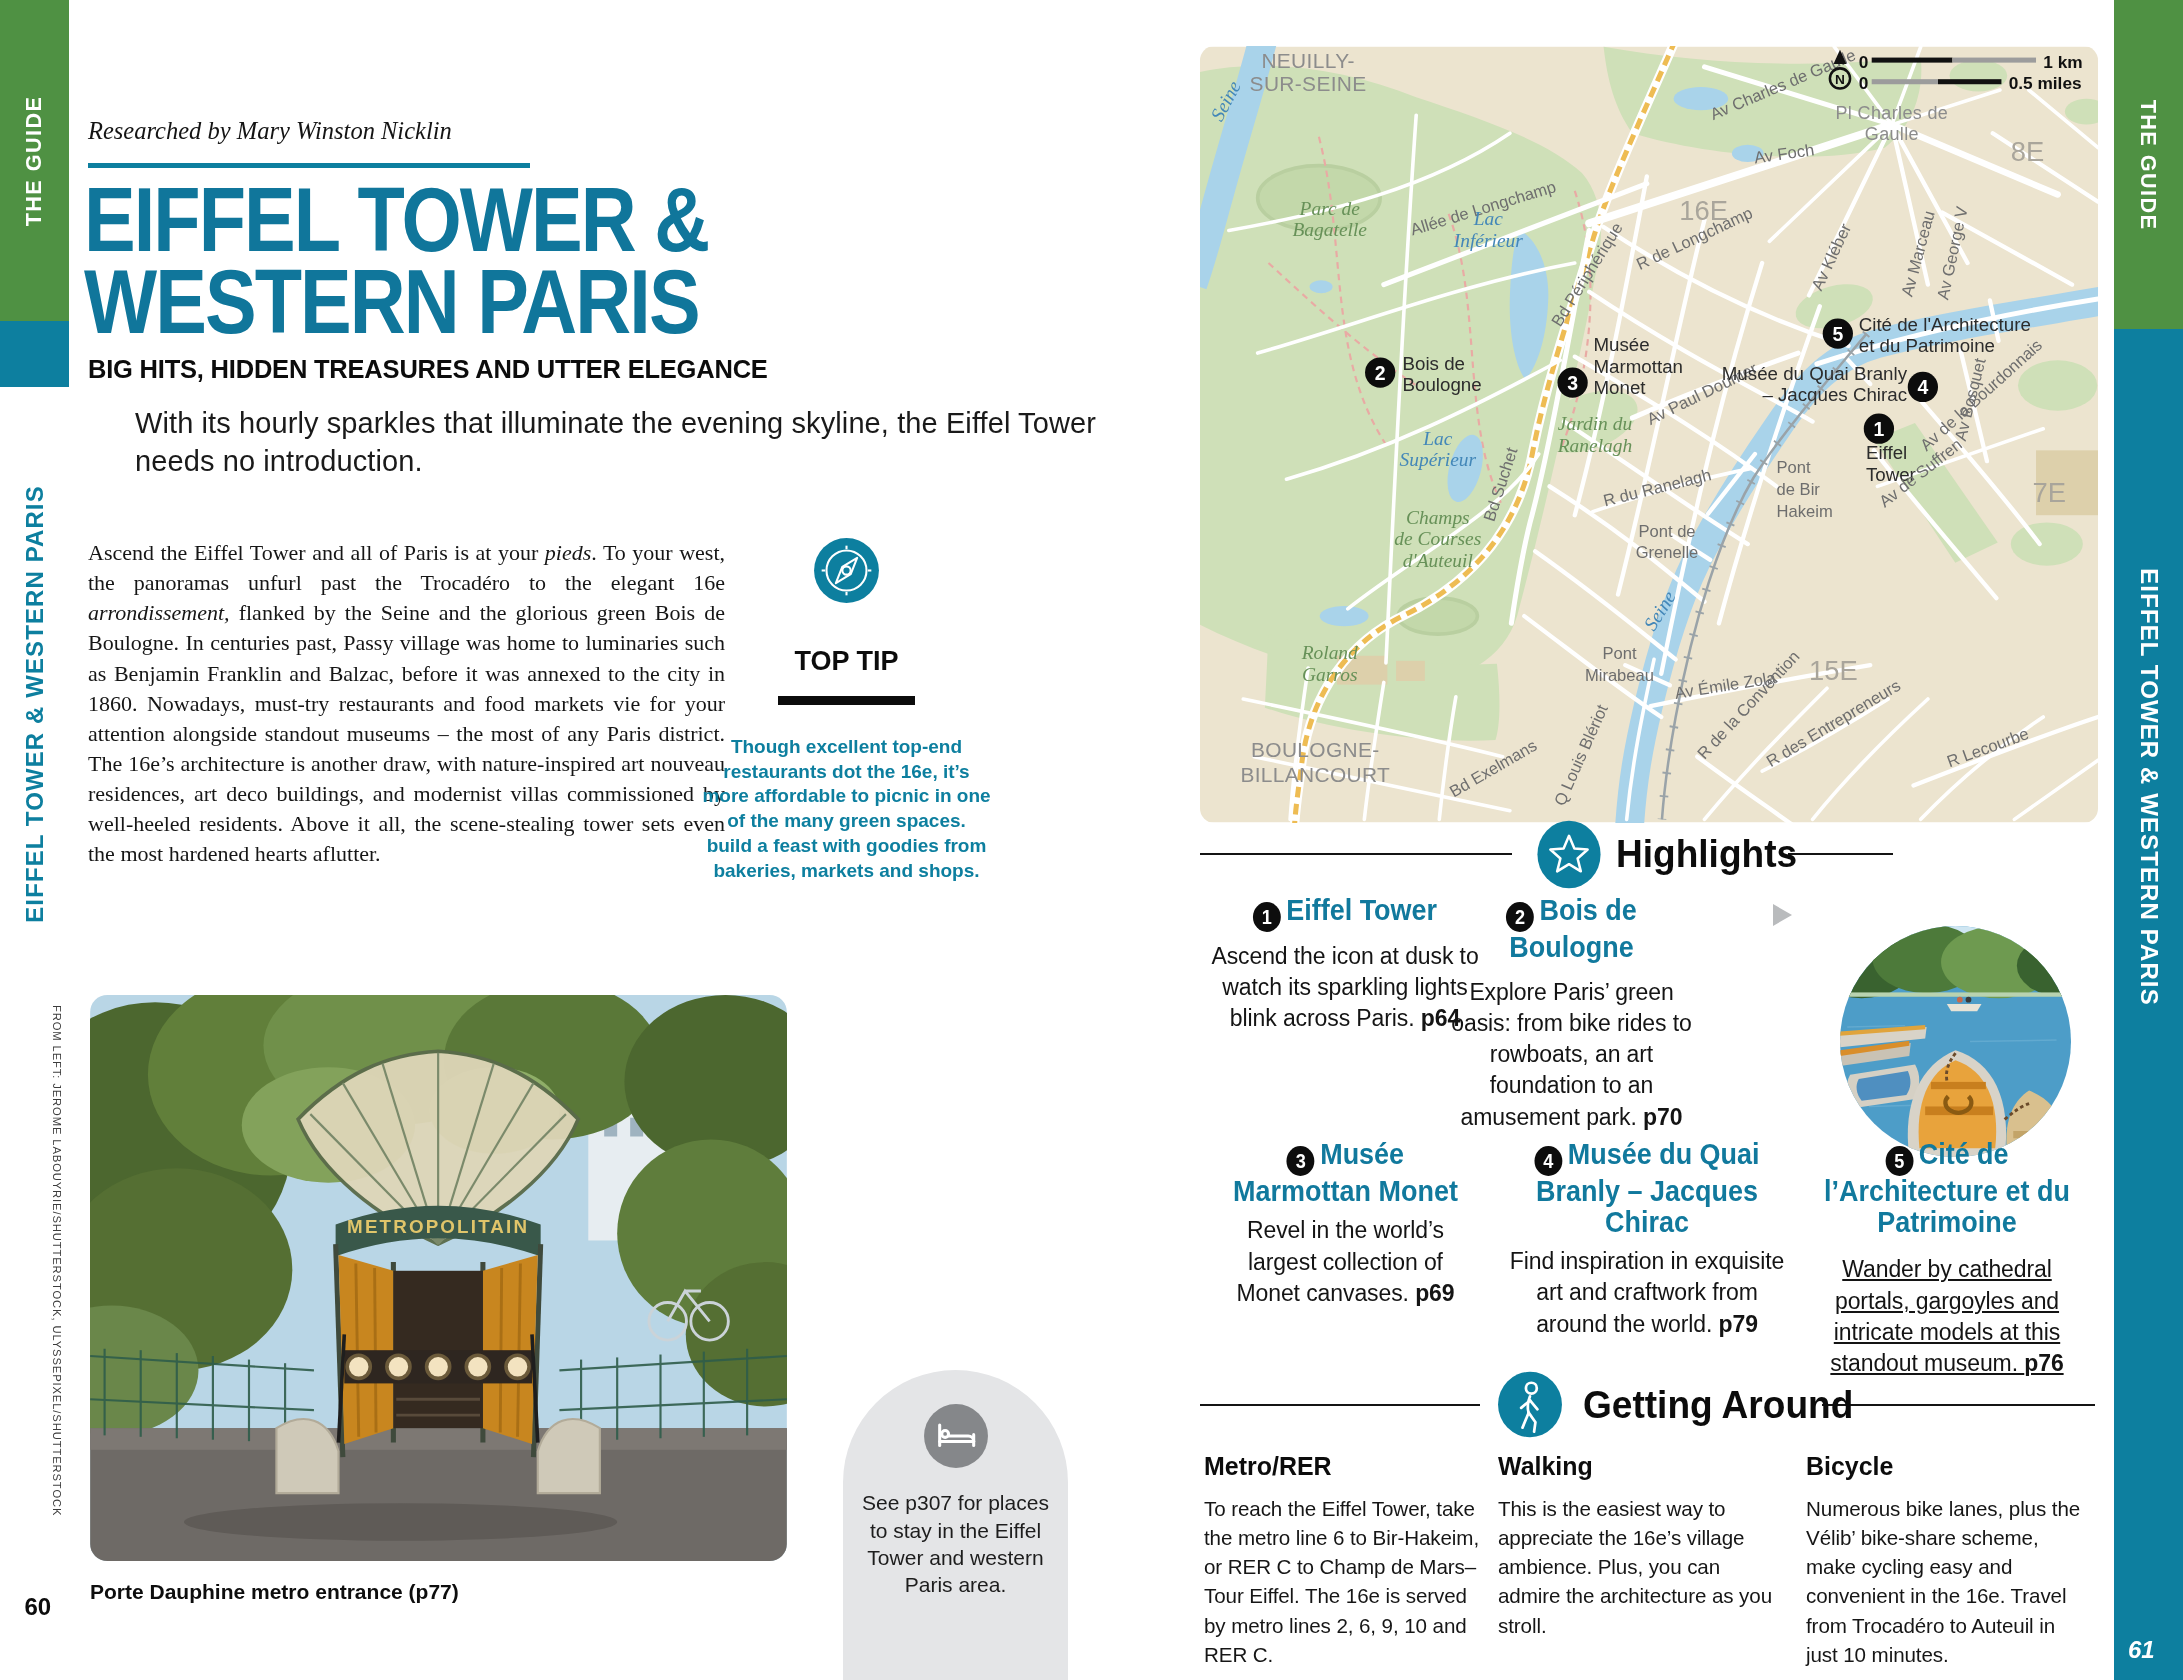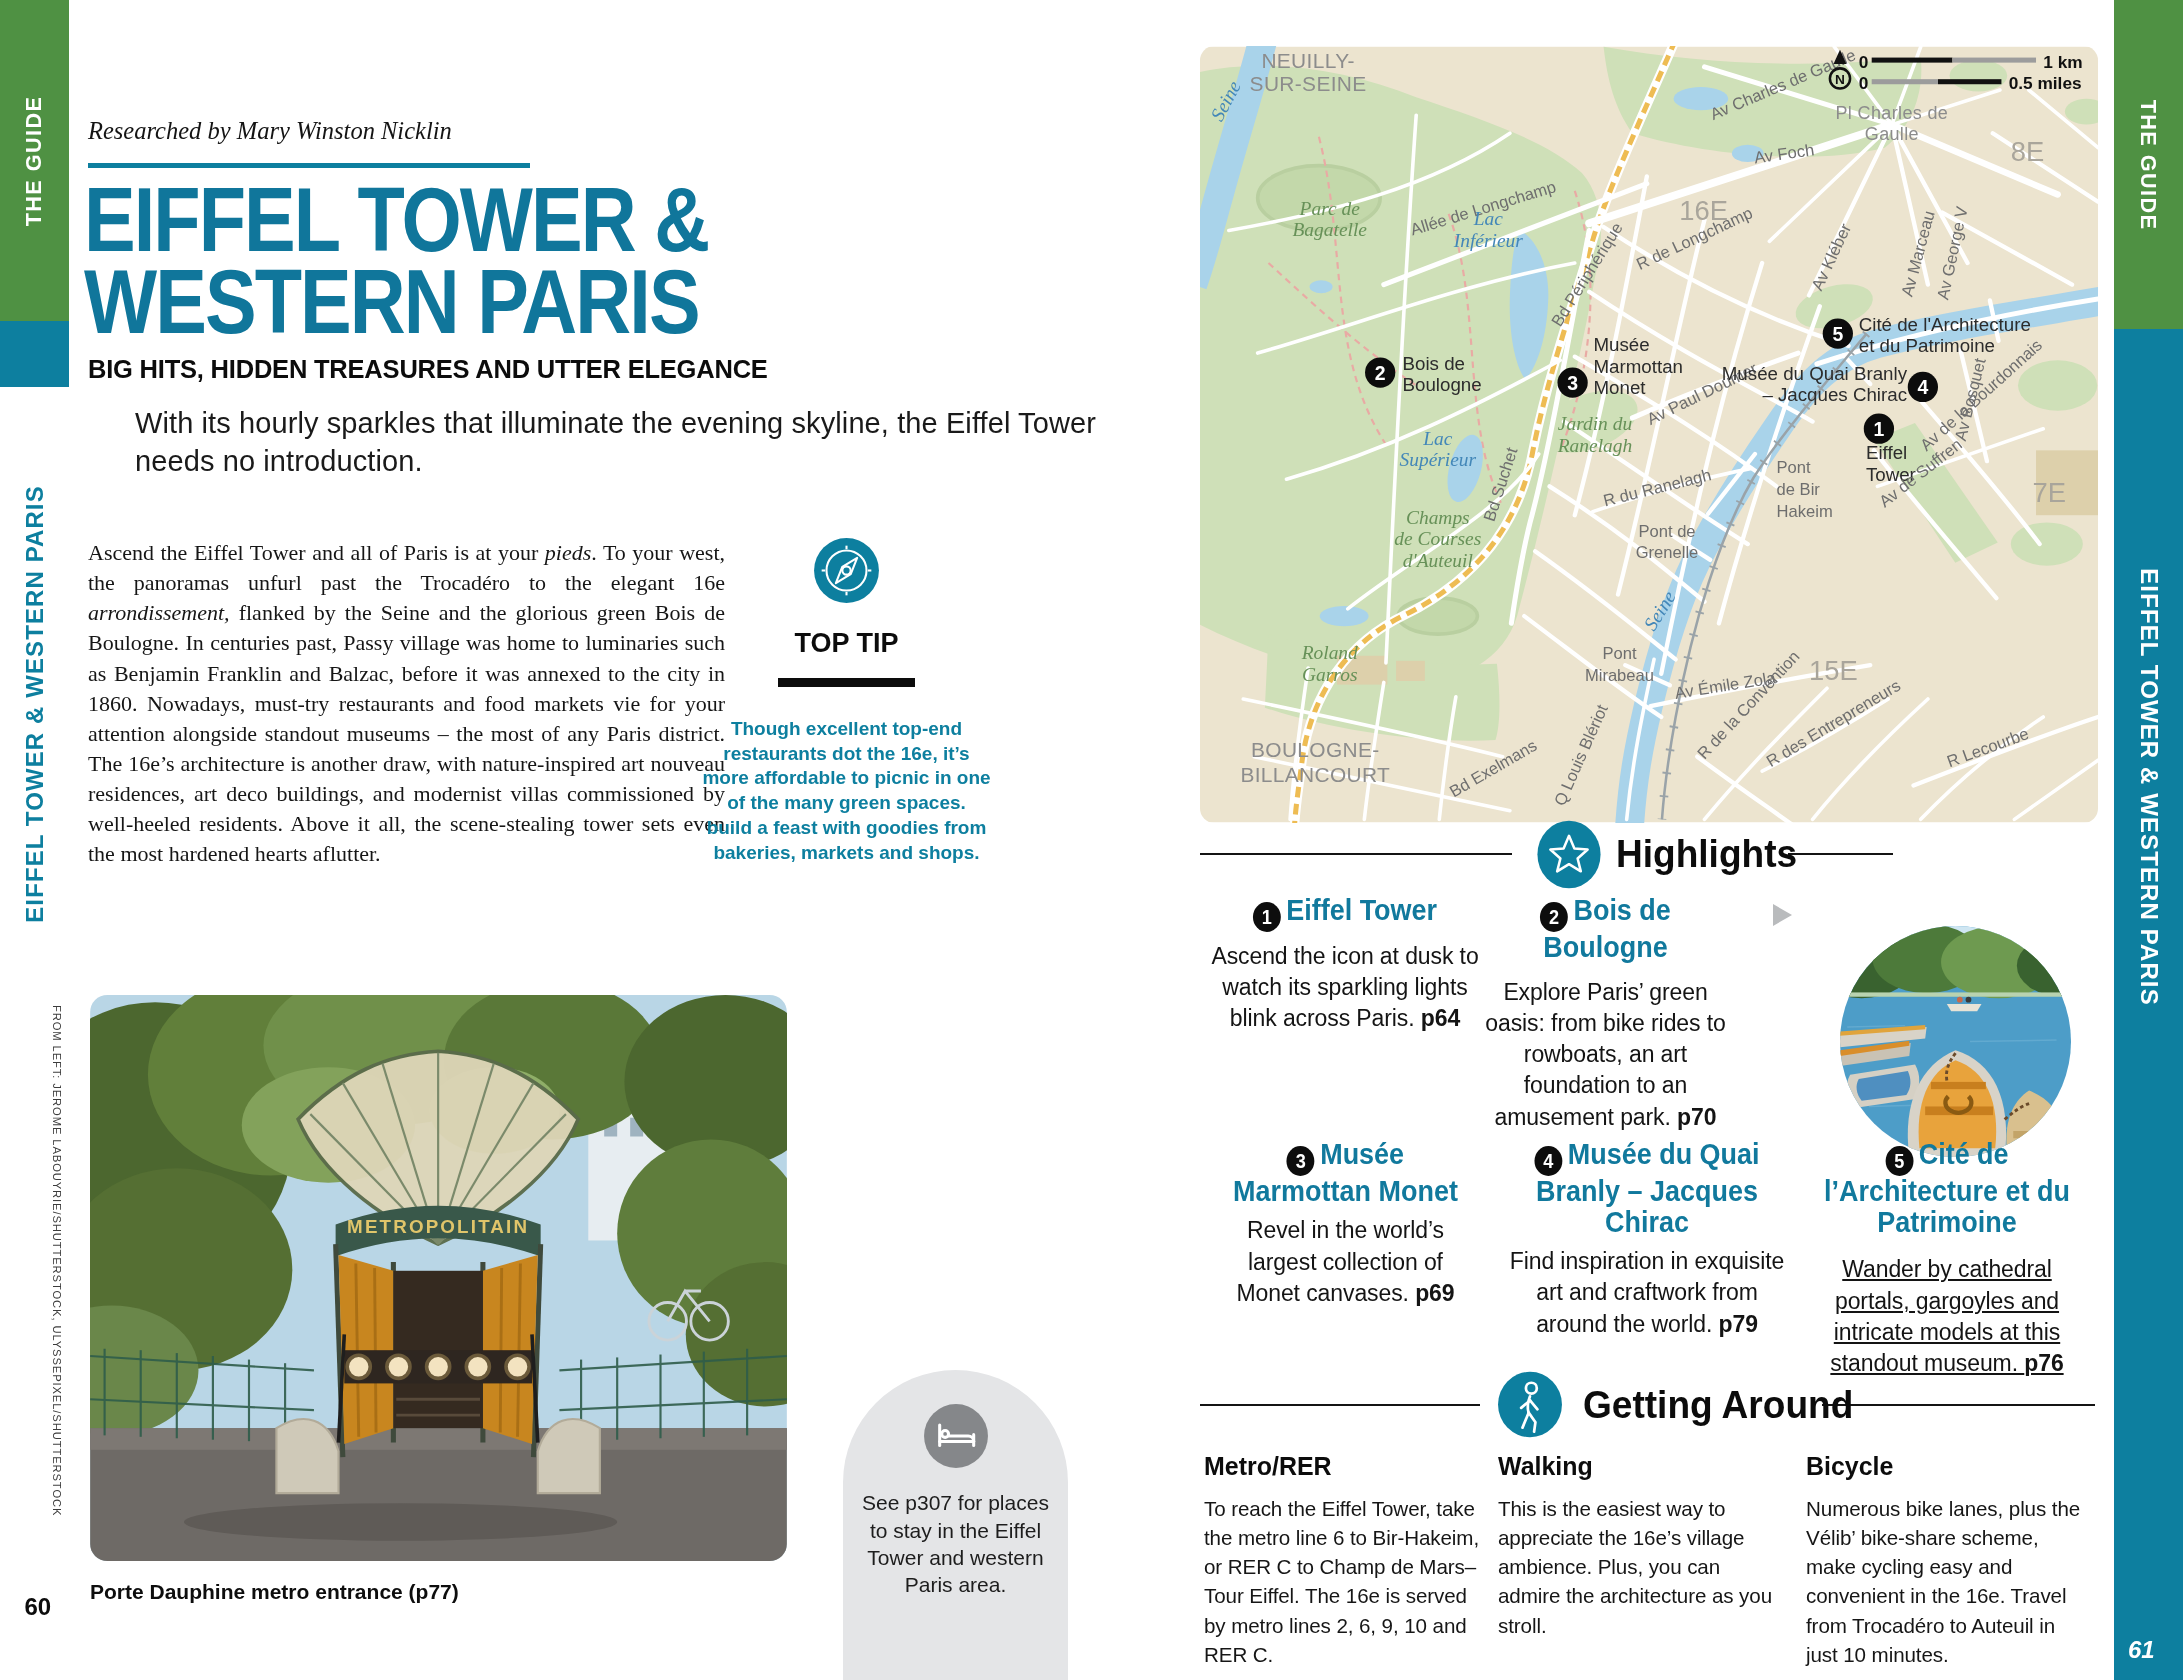--- a/index.html
+++ b/index.html
@@ -82,21 +82,21 @@
       <circle cx="50" cy="50" r="29" fill="none" stroke="#fff" stroke-width="3"></circle>
       <g transform="rotate(40 50 50)">
         <polygon points="50,26 58,50 50,74 42,50" fill="none" stroke="#fff" stroke-width="3" stroke-linejoin="round"></polygon>
       </g>
       <circle cx="50" cy="50" r="6" fill="none" stroke="#fff" stroke-width="3"></circle>
       <line x1="50" y1="14" x2="50" y2="19" stroke="#fff" stroke-width="3"></line>
       <line x1="50" y1="81" x2="50" y2="86" stroke="#fff" stroke-width="3"></line>
       <line x1="14" y1="50" x2="19" y2="50" stroke="#fff" stroke-width="3"></line>
       <line x1="81" y1="50" x2="86" y2="50" stroke="#fff" stroke-width="3"></line>
     </svg>
-    <div class="tiplabel" style="margin-top:21px;">TOP TIP</div>
+    <div class="tiplabel" style="margin-top:39px;">TOP TIP</div>
     <div style="width:137px;height:8.7px;background:#0c0c0c;margin:19px auto 0;"></div>
     <div class="tiptext" style="margin-top:30px;">Though excellent top-end restaurants dot the 16e, it’s more affordable to picnic in one of the many green spaces. build a feast with goodies from bakeries, markets and shops.</div>
   </div>
 
   <div class="abs" style="left:90px;top:995px;width:697px;height:566px;border-radius:17.3px;overflow:hidden;">
     <svg width="697" height="566" viewBox="0 0 965 784">
       <rect width="965" height="784" fill="#b9d6e6"></rect>
 
       <rect x="690" y="150" width="160" height="190" fill="#e7edf1"></rect>
       <rect x="840" y="190" width="90" height="150" fill="#cfd9e0"></rect>
@@ -426,21 +426,21 @@
   <svg class="abs" style="left:1536px;top:820px;" width="66" height="69" viewBox="0 0 92 96">
     <ellipse cx="46" cy="48" rx="44" ry="47" fill="#0d7f9f"></ellipse>
     <path d="M46,22 L53.5,39.5 L72,41 L58,53.5 L62.5,71.5 L46,61.5 L29.5,71.5 L34,53.5 L20,41 L38.5,39.5 Z" fill="none" stroke="#fff" stroke-width="3.5" stroke-linejoin="round"></path>
   </svg>
   <div class="abs sect-head" style="left:1616px;top:832px;">Highlights</div>
 
   <div class="abs" style="left:1209px;top:895px;width:272px;text-align:center;">
     <div class="hl-head"><span class="hnum">1</span><span>Eiffel Tower</span></div>
     <div class="hl-body" style="margin-top:8.7px;"><span>Ascend the icon at dusk to watch its sparkling lights blink across Paris.</span> <b>p64</b></div>
   </div>
-  <div class="abs" style="left:1483px;top:895px;width:245px;text-align:center;">
+  <div class="abs" style="left:1449px;top:895px;width:245px;text-align:center;">
     <div class="hl-head"><span class="hnum">2</span><span>Bois de Boulogne</span></div>
     <div class="hl-body" style="margin-top:14px;"><span>Explore Paris’ green oasis: from bike rides to rowboats, an art foundation to an amusement park.</span> <b>p70</b></div>
   </div>
   <div class="abs" style="left:1773px;top:904px;width:0;height:0;border-top:11.6px solid transparent;border-bottom:11.6px solid transparent;border-left:19px solid #b9bbbd;"></div>
 
   <div class="abs" style="left:1840px;top:926px;width:231px;height:231px;border-radius:50%;overflow:hidden;">
     <svg width="231" height="231" viewBox="0 0 320 320">
       <rect width="320" height="320" fill="#4d9dc8"></rect>
       <rect width="320" height="60" fill="#cfe6f2"></rect>
       <ellipse cx="30" cy="55" rx="70" ry="45" fill="#39622f"></ellipse>

